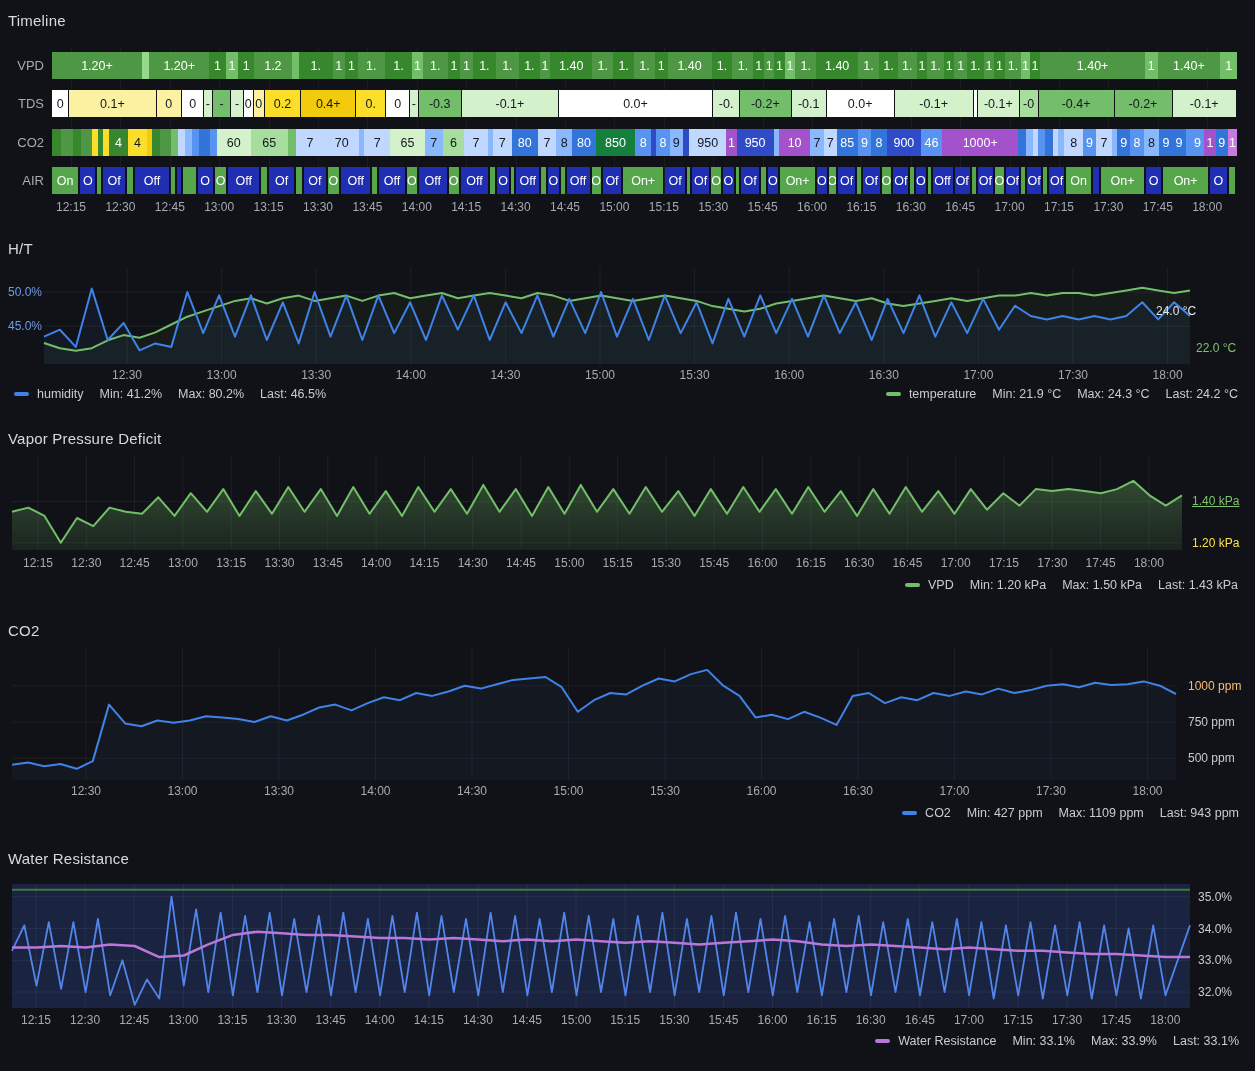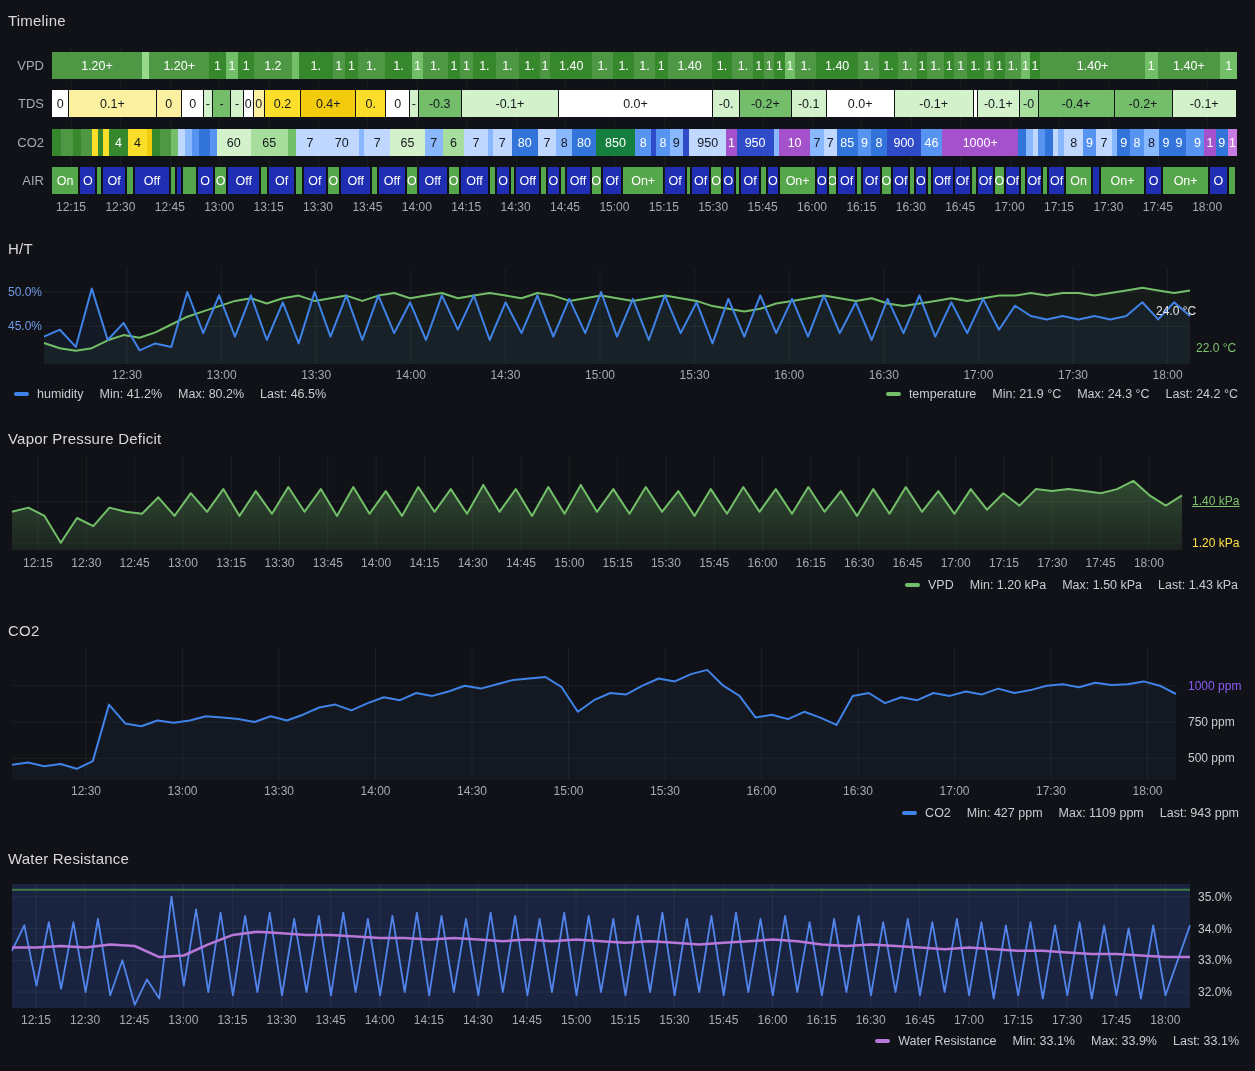--- a/index.html
+++ b/index.html
@@ -480,21 +480,21 @@
         <line x1="954.5" y1="0" x2="954.5" y2="132" stroke="rgba(204,212,224,0.07)" stroke-width="1"></line>
         <line x1="1051" y1="0" x2="1051" y2="132" stroke="rgba(204,212,224,0.07)" stroke-width="1"></line>
         <line x1="1147.5" y1="0" x2="1147.5" y2="132" stroke="rgba(204,212,224,0.07)" stroke-width="1"></line>
         <line x1="12" y1="37.714285714285715" x2="1176" y2="37.714285714285715" stroke="rgba(204,212,224,0.07)" stroke-width="1"></line>
         <line x1="12" y1="73.97802197802199" x2="1176" y2="73.97802197802199" stroke="rgba(204,212,224,0.07)" stroke-width="1"></line>
         <line x1="12" y1="110.24175824175825" x2="1176" y2="110.24175824175825" stroke="rgba(204,212,224,0.07)" stroke-width="1"></line>
         <path d="M12.0,116.8L28.2,114.6L44.3,118.2L60.5,116.0L76.7,120.8L92.8,113.1L109.0,56.6L125.2,75.4L141.3,78.3L157.5,72.5L173.7,74.7L189.8,72.5L206.0,68.2L222.2,69.6L238.3,71.1L254.5,74.0L270.7,68.2L286.8,72.5L303.0,66.7L319.2,59.5L335.3,56.6L351.5,62.4L367.7,55.1L383.8,49.3L400.0,52.2L416.2,45.0L432.3,47.9L448.5,43.5L464.7,37.7L480.8,40.6L497.0,36.3L513.2,31.9L529.3,30.5L545.5,29.0L561.7,39.2L577.8,63.8L594.0,52.2L610.2,45.0L626.3,46.4L642.5,37.7L658.7,30.5L674.8,33.4L691.0,26.1L707.2,21.9L723.3,37.7L739.5,47.9L755.7,69.6L771.8,66.7L788.0,71.1L804.2,63.8L820.3,69.6L836.5,76.9L852.7,47.9L868.8,45.0L885.0,55.1L901.2,49.3L917.3,52.2L933.5,45.0L949.7,47.9L965.8,43.5L982.0,46.4L998.2,40.6L1014.3,45.0L1030.5,42.1L1046.7,37.7L1062.8,36.3L1079.0,39.2L1095.2,34.8L1111.3,37.0L1127.5,36.3L1143.7,33.4L1159.8,37.7L1176.0,46.0L1176,132L12,132Z" fill="rgba(63,131,232,0.05)"></path>
         <path d="M12.0,116.8L28.2,114.6L44.3,118.2L60.5,116.0L76.7,120.8L92.8,113.1L109.0,56.6L125.2,75.4L141.3,78.3L157.5,72.5L173.7,74.7L189.8,72.5L206.0,68.2L222.2,69.6L238.3,71.1L254.5,74.0L270.7,68.2L286.8,72.5L303.0,66.7L319.2,59.5L335.3,56.6L351.5,62.4L367.7,55.1L383.8,49.3L400.0,52.2L416.2,45.0L432.3,47.9L448.5,43.5L464.7,37.7L480.8,40.6L497.0,36.3L513.2,31.9L529.3,30.5L545.5,29.0L561.7,39.2L577.8,63.8L594.0,52.2L610.2,45.0L626.3,46.4L642.5,37.7L658.7,30.5L674.8,33.4L691.0,26.1L707.2,21.9L723.3,37.7L739.5,47.9L755.7,69.6L771.8,66.7L788.0,71.1L804.2,63.8L820.3,69.6L836.5,76.9L852.7,47.9L868.8,45.0L885.0,55.1L901.2,49.3L917.3,52.2L933.5,45.0L949.7,47.9L965.8,43.5L982.0,46.4L998.2,40.6L1014.3,45.0L1030.5,42.1L1046.7,37.7L1062.8,36.3L1079.0,39.2L1095.2,34.8L1111.3,37.0L1127.5,36.3L1143.7,33.4L1159.8,37.7L1176.0,46.0" fill="none" stroke="#3F83E8" stroke-width="2" stroke-linejoin="round"></path>
       </svg>
     <div id="co2-yright">
-        <span class="yl" style="left: 1188px; color: #8b5cf6; top: 678.714px; text-align: center;">1000 ppm</span>
+        <span class="yl" style="left: 1188px; color: #fdba74; top: 678.714px; text-align: center;">1000 ppm</span>
         <span class="yl" style="left: 1188px; color: rgb(199, 204, 209); top: 714.978px;">750 ppm</span>
         <span class="yl" style="left: 1188px; color: rgb(199, 204, 209); top: 751.242px;">500 ppm</span>
       </div>
     <div id="co2-ticks">
         <span class="tick" style="left: 86px; top: 784px;">12:30</span>
         <span class="tick" style="left: 182.5px; top: 784px;">13:00</span>
         <span class="tick" style="left: 279px; top: 784px;">13:30</span>
         <span class="tick" style="left: 375.5px; top: 784px;">14:00</span>
         <span class="tick" style="left: 472px; top: 784px;">14:30</span>
         <span class="tick" style="left: 568.5px; top: 784px;">15:00</span>

